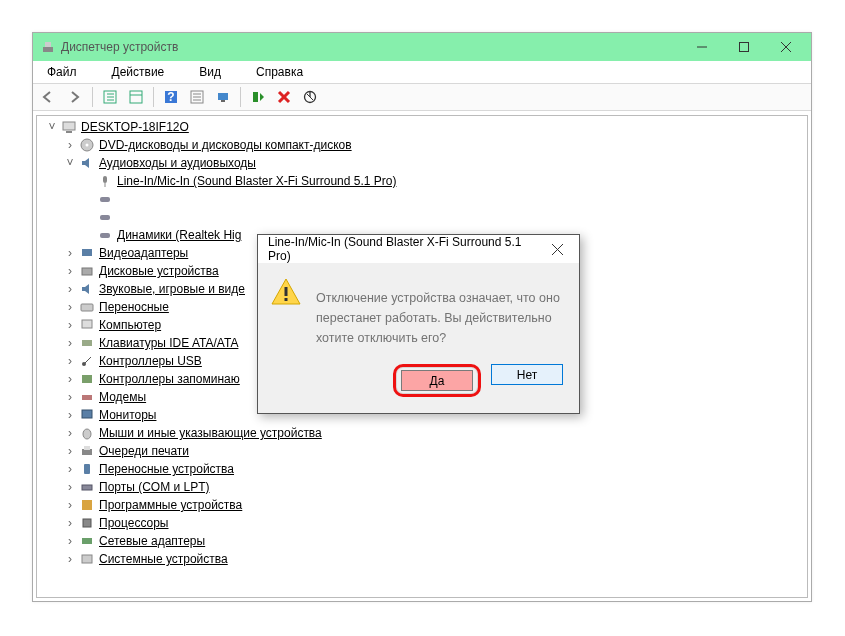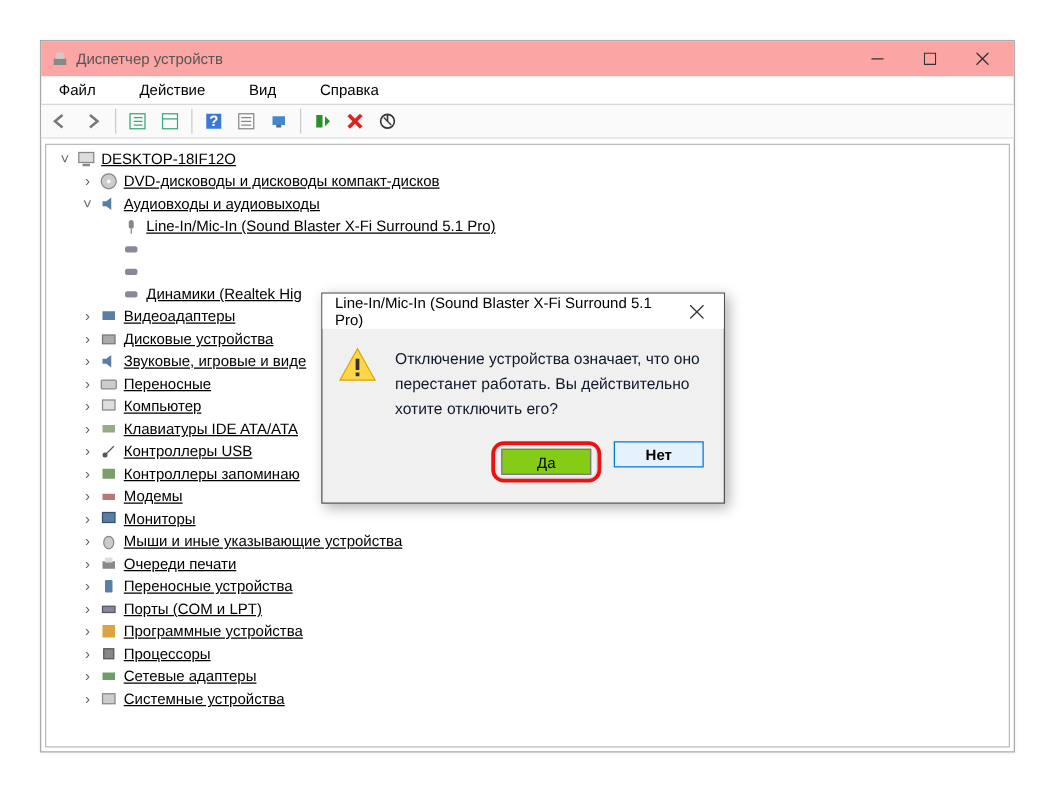--- a/index.html
+++ b/index.html
@@ -1,18 +1,18 @@
 <!DOCTYPE html>
 <html><head>
 <meta charset="utf-8">
 <style>
   * { box-sizing: border-box; font-family: "Segoe UI", Tahoma, sans-serif; font-size: 12px; }
   body { margin: 0; background: #fff; width: 845px; height: 636px; overflow: hidden; position: relative; }
   .window { position: absolute; left: 32px; top: 32px; width: 780px; height: 570px; border: 1px solid #aaa; background: #fff; display: flex; flex-direction: column; box-shadow: 0 0 3px rgba(0,0,0,0.08);}
-  .titlebar { height: 28px; display: flex; align-items: center; padding: 0 4px 0 8px; background: #fca5a5; color: #555; }
+  .titlebar { height: 28px; display: flex; align-items: center; padding: 0 4px 0 8px; background: #86efac; color: #555; }
   .titlebar .title { margin-left: 6px; flex: 1; }
   .titlebar .win-btn { width: 42px; height: 26px; display: flex; align-items: center; justify-content: center; color: #555; }
   .menubar { height: 22px; display: flex; align-items: center; padding: 0 6px; gap: 19px; }
   .menubar .menu-item { padding: 2px 8px; }
   .toolbar { height: 28px; border-top: 1px solid #d8d8d8; border-bottom: 1px solid #d8d8d8; display: flex; align-items: center; padding: 0 4px; gap: 2px; background:#fafafa; }
   .toolbar .tbtn { width: 24px; height: 22px; display:flex; align-items:center; justify-content:center; border:1px solid transparent;}
   .toolbar .sep { width:1px; height:20px; background:#ccc; margin:0 3px; }
   .tree-wrap { flex:1; display:flex; border-top:1px solid #fff; }
   .tree { flex:1; border:1px solid #bbb; margin:3px; overflow:auto; padding:2px 0 2px 0; background:#fff;}
   .li { display:flex; align-items:center; height:18px; white-space: nowrap; }
@@ -20,25 +20,25 @@
   .li .ic { width:16px; height:16px; display:flex; align-items:center; justify-content:center; margin-right:4px; }
   .li .tx { padding-left:0px;text-decoration:underline; }
   .indent-0 { padding-left: 6px; }
   .indent-1 { padding-left: 24px; }
   .indent-2 { padding-left: 42px; }
   .dialog { position:absolute; left:257px; top:234px; width:323px; border:1px solid #555; background:#f0f0f0; box-shadow:3px 3px 10px rgba(0,0,0,0.3); }
   .dialog .dt { height:28px; background:#fff; display:flex; align-items:center; padding:0 2px 0 10px;}
   .dialog .dt .dtt { flex:1; font-size:12px; }
   .dialog .dt .dclose { width:40px; height:26px; display:flex; align-items:center; justify-content:center; color:#444; }
   .dialog .db { padding:14px 12px 10px 12px; display:flex; gap:14px; }
-  .dialog .msg { color:#0f172a; line-height:1.6; font-size:12.5px; }
+  .dialog .msg { color:#737373; line-height:1.6; font-size:12.5px;margin-top:11px; }
   .dialog .btns { display:flex; justify-content:flex-end; gap:10px; padding:6px 16px 16px 0;}
-  .btn-plain { min-width:72px; height:21px; border:1px solid #adadad; background:#e1e1e1; padding:0 14px; display:flex; align-items:center; justify-content:center;font-weight:bold;}
+  .btn-plain { min-width:72px; height:21px; border:1px solid #adadad; background:#e1e1e1; padding:0 14px; display:flex; align-items:center; justify-content:center;}
   .btn-yes-wrap { border:3px solid #e11; border-radius:10px; padding:3px 5px; box-shadow:0 0 0 1px rgba(0,0,0,0.1) inset;}
-  .btn-yes { min-width:72px; height:21px; border:1px solid #7a7a7a; background:#84cc16; display:flex; align-items:center; justify-content:center;}
+  .btn-yes { min-width:72px; height:21px; border:1px solid #7a7a7a; background:#fca5a5; display:flex; align-items:center; justify-content:center;}
   .btn-no { border:1px solid #0078d7; background:#e5f1fb;}
   svg { display:block; }
 </style>
 </head>
 <body>
 
 <div class="window">
 
   <div class="titlebar">
     <span class="ic">

